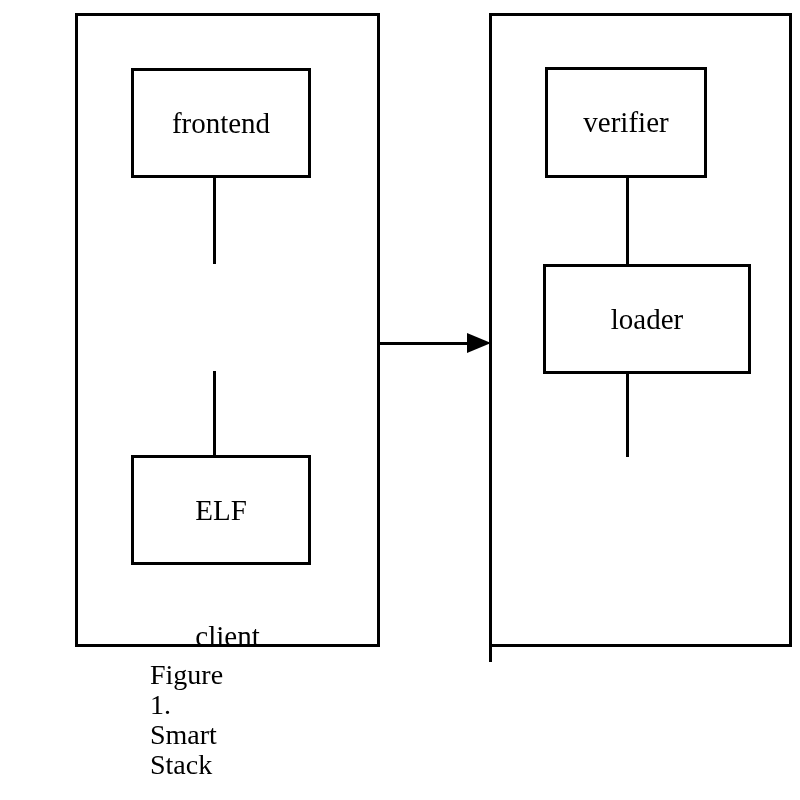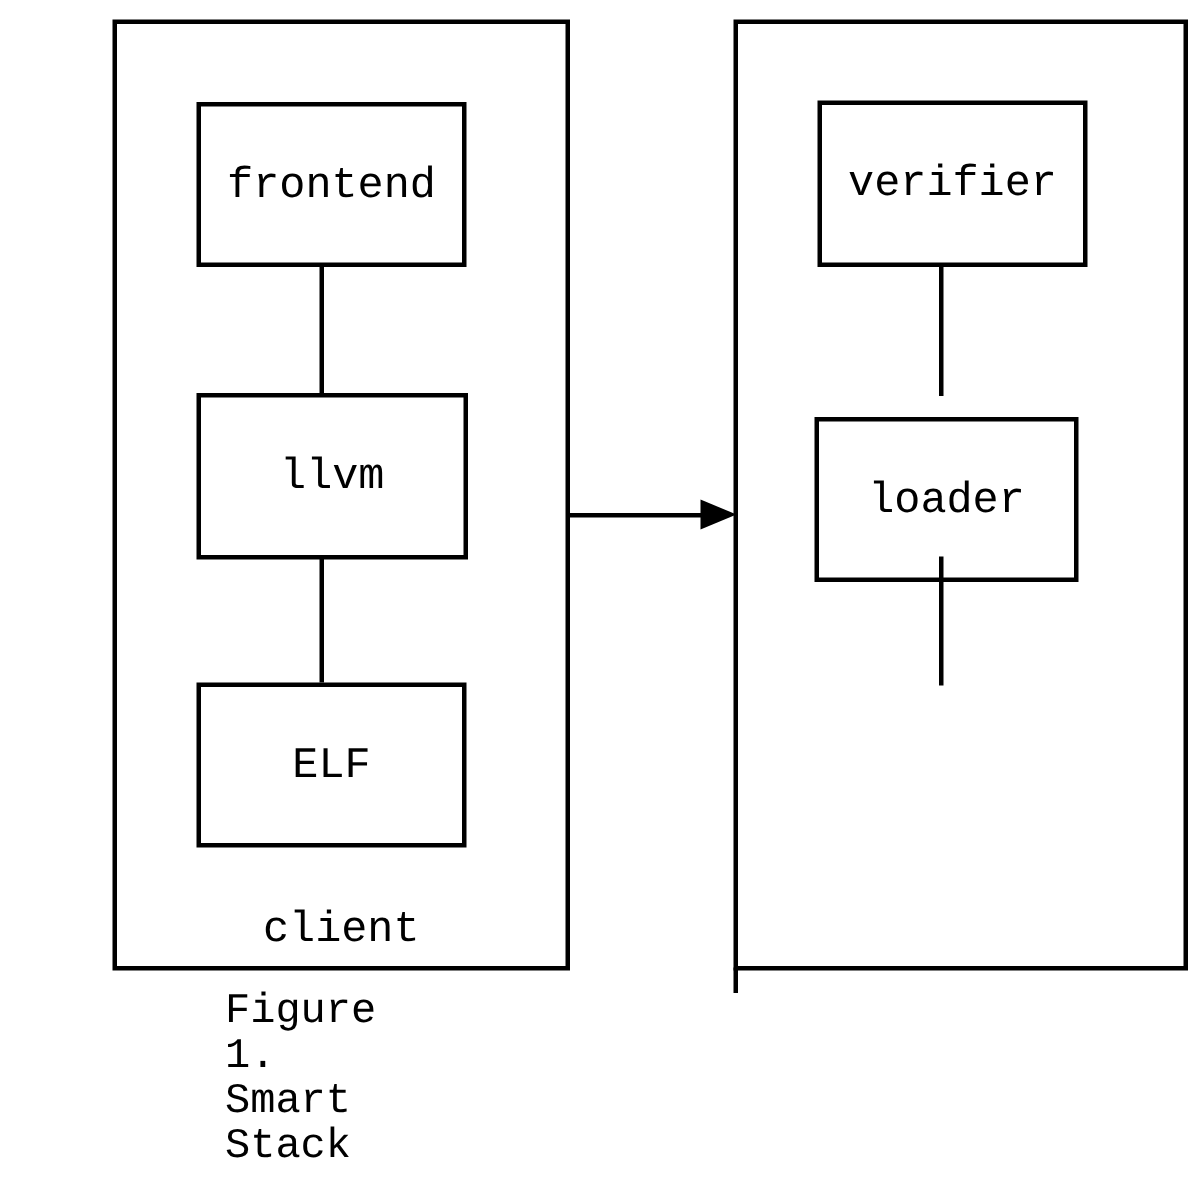--- a/index.html
+++ b/index.html
@@ -6,21 +6,21 @@
     margin: 0;
     padding: 0;
     background: #ffffff;
   }
   #canvas {
     position: relative;
     width: 800px;
     height: 800px;
     background: #ffffff;
     overflow: hidden;
-    font-family: Liberation Mono, monospace;
+    font-family: Liberation Serif, serif;
     color: #000000;
   }
   .container-box {
     position: absolute;
     border: 3px solid #000000;
     background: transparent;
     box-sizing: border-box;
   }
   .node-box {
     position: absolute;
@@ -70,53 +70,50 @@
   .caption span:nth-child(5) { margin-left: 20px; }
 
   
   #client-container  { left: 75px;  top: 13px; width: 305px; height: 634px; }
   #solana-container  { left: 489px; top: 13px; width: 303px; height: 634px; }
 
   #node-frontend { left: 131px; top: 68px;  width: 180px; height: 110px; }
   #node-llvm     { left: 131px; top: 262px; width: 181px; height: 111px; }
   #node-elf      { left: 131px; top: 455px; width: 180px; height: 110px; }
 
-  #node-verifier { left: 545px; top: 67px;  width: 180px; height: 111px; }
-  #node-loader   { left: 543px; top: 278px; width: 176px; height: 110px; }
+  #node-verifier { left: 545px; top: 67px;  width: 162px; height: 111px; }
+  #node-loader   { left: 543px; top: 264px; width: 208px; height: 110px; }
   #node-runtime  { left: 543px; top: 455px; width: 180px; height: 108px; }
 
   #conn-frontend-llvm { left: 213px; top: 176px; width: 3px; height: 88px; }
   #conn-llvm-elf      { left: 213px; top: 371px; width: 3px; height: 86px; }
   #conn-verifier-loader { left: 626px; top: 176px; width: 3px; height: 88px; }
   #conn-loader-runtime  { left: 626px; top: 371px; width: 3px; height: 86px; }
 
   #solana-left-edge-overshoot { left: 489px; top: 645px; width: 3px; height: 17px; }
 
   #arrow-line { left: 380px; top: 342px; width: 90px; height: 3px; }
   #arrow-head { left: 467px; top: 333px; }
 
-  #client-label { left: 75px;  top: 604px; width: 305px; }
+  #client-label { left: 75px;  top: 620px; width: 305px; }
   #solana-label { left: 489px; top: 604px; width: 303px; }
 </style>
 </head>
 <body>
 
 <div id="canvas">
 
   <div id="client-container" class="container-box"></div>
 
   <div id="node-frontend" class="node-box">
     <span>frontend</span>
   </div>
 
   <div id="conn-frontend-llvm" class="vline"></div>
 
-  <div id="node-llvm" class="node-box">
-    <span>llvm</span>
-  </div>
 
   <div id="conn-llvm-elf" class="vline"></div>
 
   <div id="node-elf" class="node-box">
     <span>ELF</span>
   </div>
 
   <div id="client-label" class="container-label">client</div>
 
   <div id="arrow-line" class="hline"></div>

